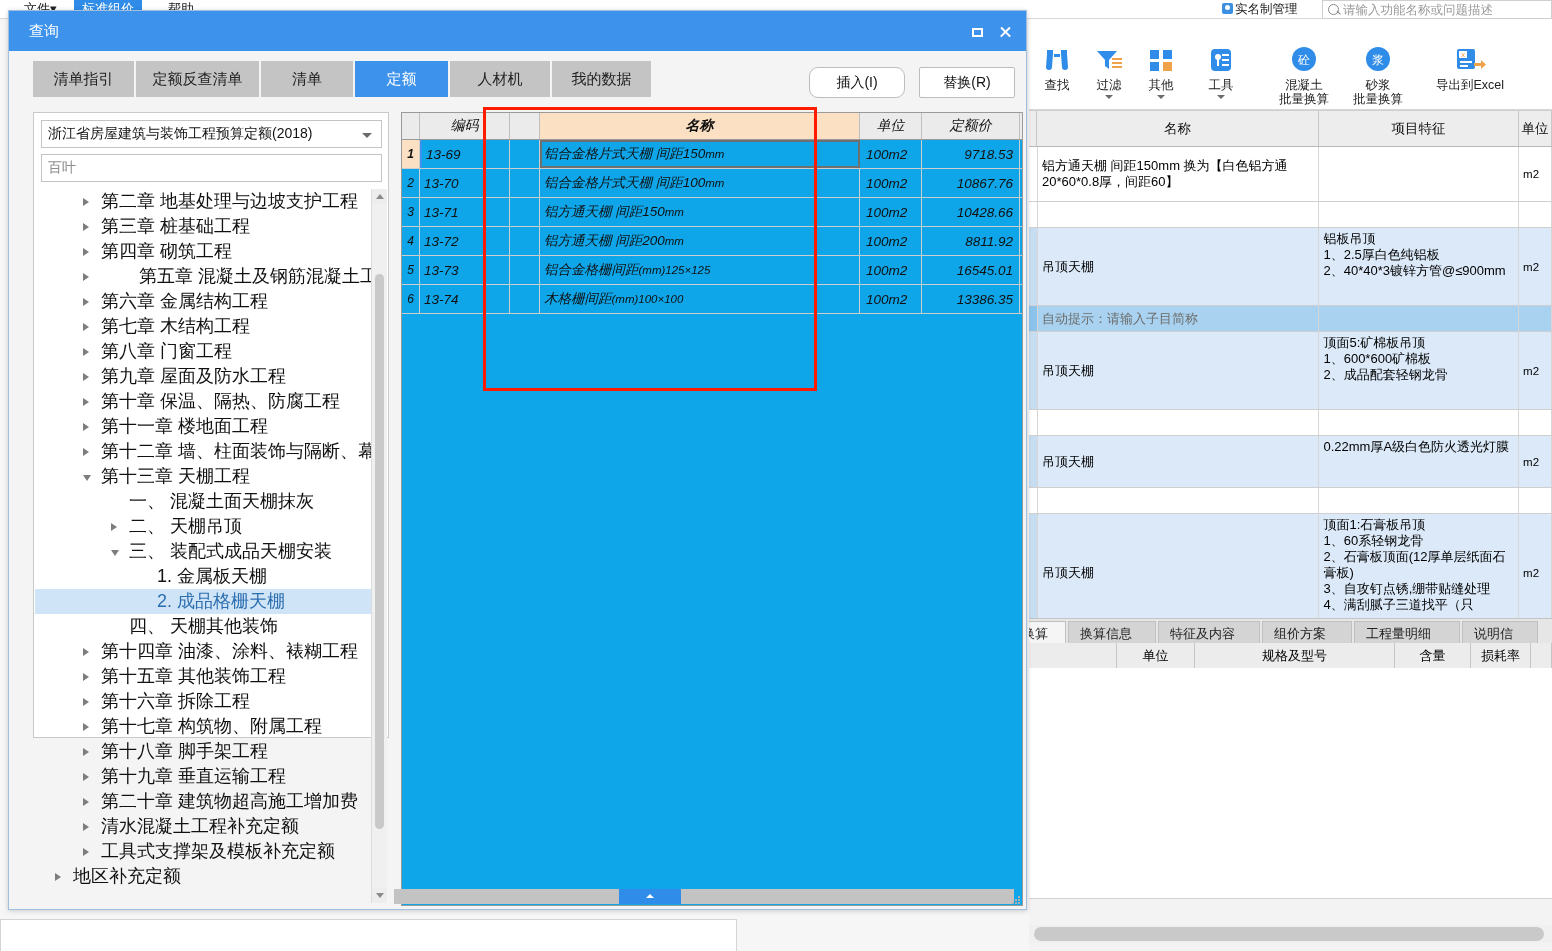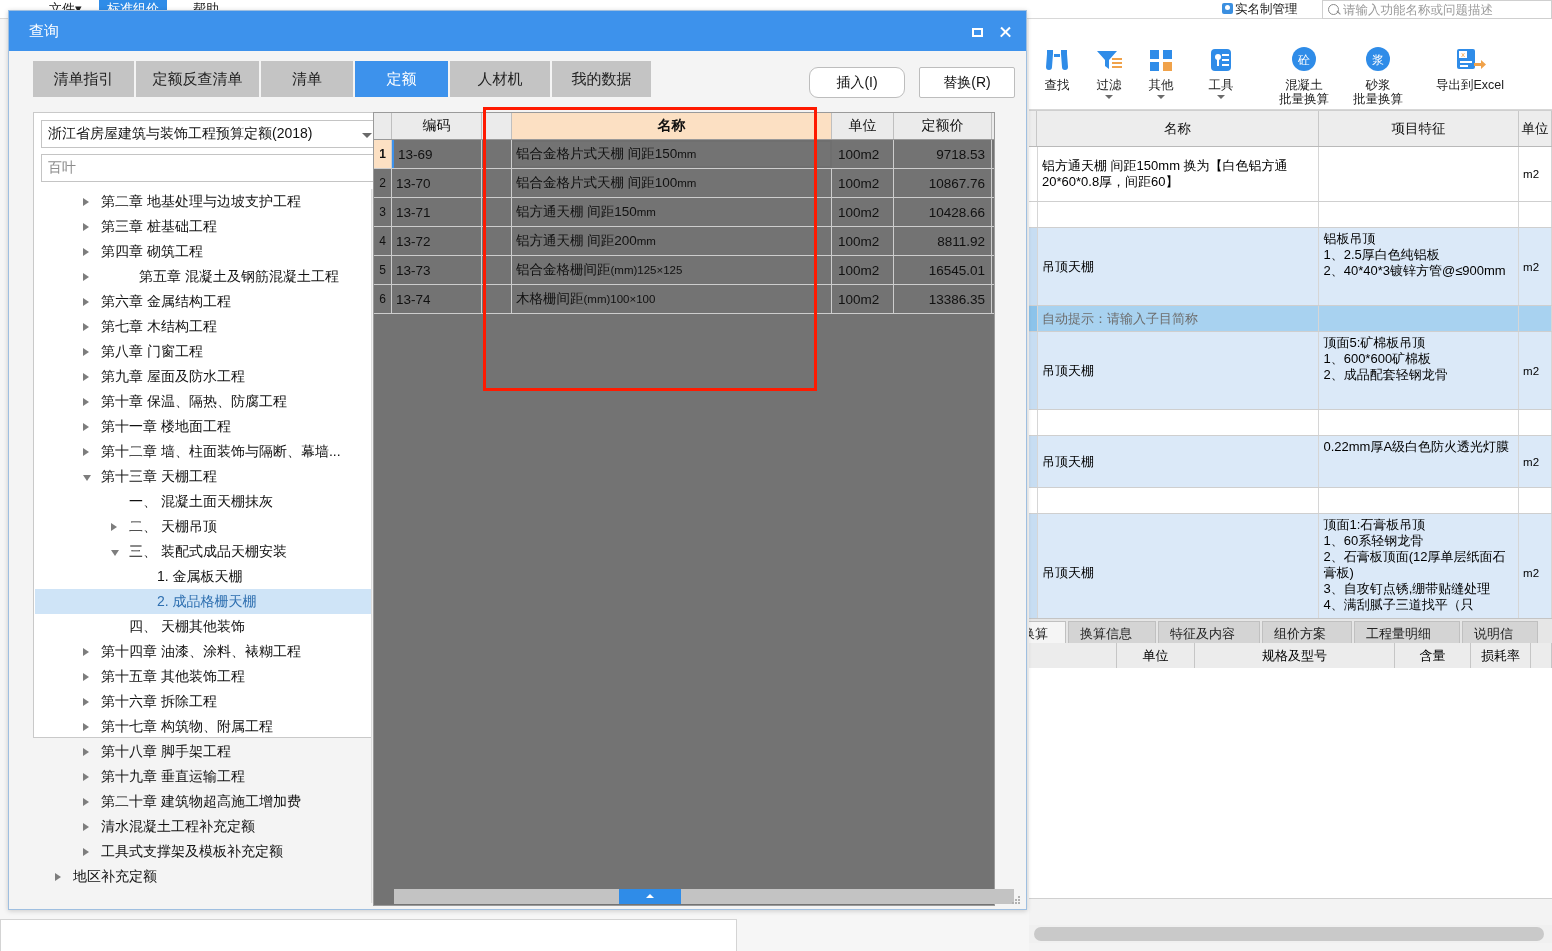--- a/index.html
+++ b/index.html
@@ -9,21 +9,21 @@
     font-size:13px;color:#000;background:#ffffff;
     -webkit-font-smoothing:none;
   }
   .root{position:relative;width:1552px;height:951px;}
 
   
   .bg-app{position:absolute;left:0;top:0;width:1552px;height:951px;background:#f3f3f3;}
 
   
   .menubar{position:absolute;left:0;top:0;width:1552px;height:18px;background:#ffffff;border-bottom:1px solid #d8d8d8;}
-  .menu-item{position:absolute;top:0;height:18px;line-height:18px;font-size:13px;color:#222;padding:0 8px;white-space:nowrap;margin-left:25px;}
+  .menu-item{position:absolute;top:0;height:18px;line-height:18px;font-size:13px;color:#222;padding:0 8px;white-space:nowrap;}
   .menu-file{left:16px;}
   .menu-std{left:74px;background:#2f8ce8;color:#fff;}
   .menu-help{left:160px;}
 
   .acct{position:absolute;left:1222px;top:1px;height:16px;line-height:16px;font-size:12.5px;color:#222;white-space:nowrap;}
   .acct .persona{display:inline-block;width:11px;height:11px;background:#3b8fe0;border-radius:2px;margin-right:2px;vertical-align:-1px;position:relative;}
   .acct .persona:after{content:"";position:absolute;left:3px;top:1.5px;width:5px;height:5px;border-radius:50%;background:#fff;}
   .searchbox-top{position:absolute;left:1322px;top:0px;width:230px;height:19px;border:1px solid #cfcfcf;background:#fff;box-sizing:border-box;}
   .searchbox-top .mg{position:absolute;left:5px;top:3px;width:9px;height:9px;border:1.4px solid #8a8a8a;border-radius:50%;}
   .searchbox-top .mg:after{content:"";position:absolute;left:7px;top:7px;width:5px;height:1.4px;background:#8a8a8a;transform:rotate(45deg);}
@@ -106,36 +106,36 @@
 
   
   .tree-pane{position:absolute;left:24px;top:101px;width:356px;height:626px;background:#fff;border:1px solid #c9c9c9;box-sizing:border-box;}
   .sel-wrap{position:absolute;left:7px;top:7px;width:341px;height:28px;border:1px solid #c4c4c4;background:#fff;box-sizing:border-box;}
   .sel-wrap .txt{position:absolute;left:6px;top:4px;font-size:14px;color:#111;white-space:nowrap;}
   .sel-wrap .car{position:absolute;right:9px;top:12px;width:0;height:0;border-left:5px solid transparent;border-right:5px solid transparent;border-top:5px solid #6a6a6a;}
   .inp-wrap{position:absolute;left:7px;top:41px;width:341px;height:28px;border:1px solid #c4c4c4;background:#fff;box-sizing:border-box;}
   .inp-wrap .txt{position:absolute;left:6px;top:4px;font-size:14px;color:#8c8c8c;}
 
   .tree{position:absolute;left:1px;top:76px;width:339px;height:714px;overflow:hidden;}
-  .tnode{height:25px;line-height:25px;white-space:nowrap;font-size:14px;color:#111;position:relative;}
+  .tnode{height:25px;line-height:25px;white-space:nowrap;font-size:18px;color:#111;position:relative;}
   .tnode.sel{background:#cfe4f7;color:#2e6fb0;}
   .tnode .arw{position:absolute;width:0;height:0;top:9px;}
   .arw.right{border-top:4.5px solid transparent;border-bottom:4.5px solid transparent;border-left:6px solid #7d7d7d;}
   .arw.down{border-left:4.5px solid transparent;border-right:4.5px solid transparent;border-top:6px solid #7d7d7d;top:11px;}
   .tnode .lb{position:absolute;}
 
   .tscroll{position:absolute;right:1px;top:76px;width:15px;height:714px;background:#f0f0f0;border-left:1px solid #dcdcdc;}
   .tscroll .up,.tscroll .dn{position:absolute;left:0;width:15px;height:15px;background:#ededed;}
   .tscroll .up{top:0;} .tscroll .dn{bottom:0;}
   .tscroll .up:after{content:"";position:absolute;left:3.5px;top:5px;width:0;height:0;border-left:4px solid transparent;border-right:4px solid transparent;border-bottom:5px solid #8a8a8a;}
   .tscroll .dn:after{content:"";position:absolute;left:3.5px;top:5px;width:0;height:0;border-left:4px solid transparent;border-right:4px solid transparent;border-top:5px solid #8a8a8a;}
   .tscroll .thumb{position:absolute;left:3px;top:85px;width:9px;height:555px;background:#c9c9c9;border-radius:5px;}
 
   
-  .dgrid{position:absolute;left:364px;top:101px;width:622px;height:794px;background:#737373;border:1px solid #9a9a9a;box-sizing:border-box;}
+  .dgrid{position:absolute;left:392px;top:101px;width:622px;height:794px;background:#0ea5e9;border:1px solid #9a9a9a;box-sizing:border-box;font-style:italic;}
   .ghead{display:flex;height:26px;background:#ebebeb;border-bottom:1px solid #999;}
   .ghead .h{display:flex;align-items:center;justify-content:center;font-size:14px;color:#111;border-right:1px solid #bfbfbf;box-sizing:border-box;}
   .h-idx{width:18px;}
   .h-code{width:90px;}
   .h-gap{width:30px;background:#ebebeb;}
   .h-name{width:320px;background:#fce0c3;font-weight:bold;}
   .h-unit{width:62px;}
   .h-price{width:98px;}
   .grow{display:flex;height:29px;border-bottom:1px solid #cdcdcd;box-sizing:border-box;}
   .grow .g{box-sizing:border-box;border-right:1px solid #cdcdcd;display:flex;align-items:center;font-size:13.5px;color:#111;padding:0 4px;}

